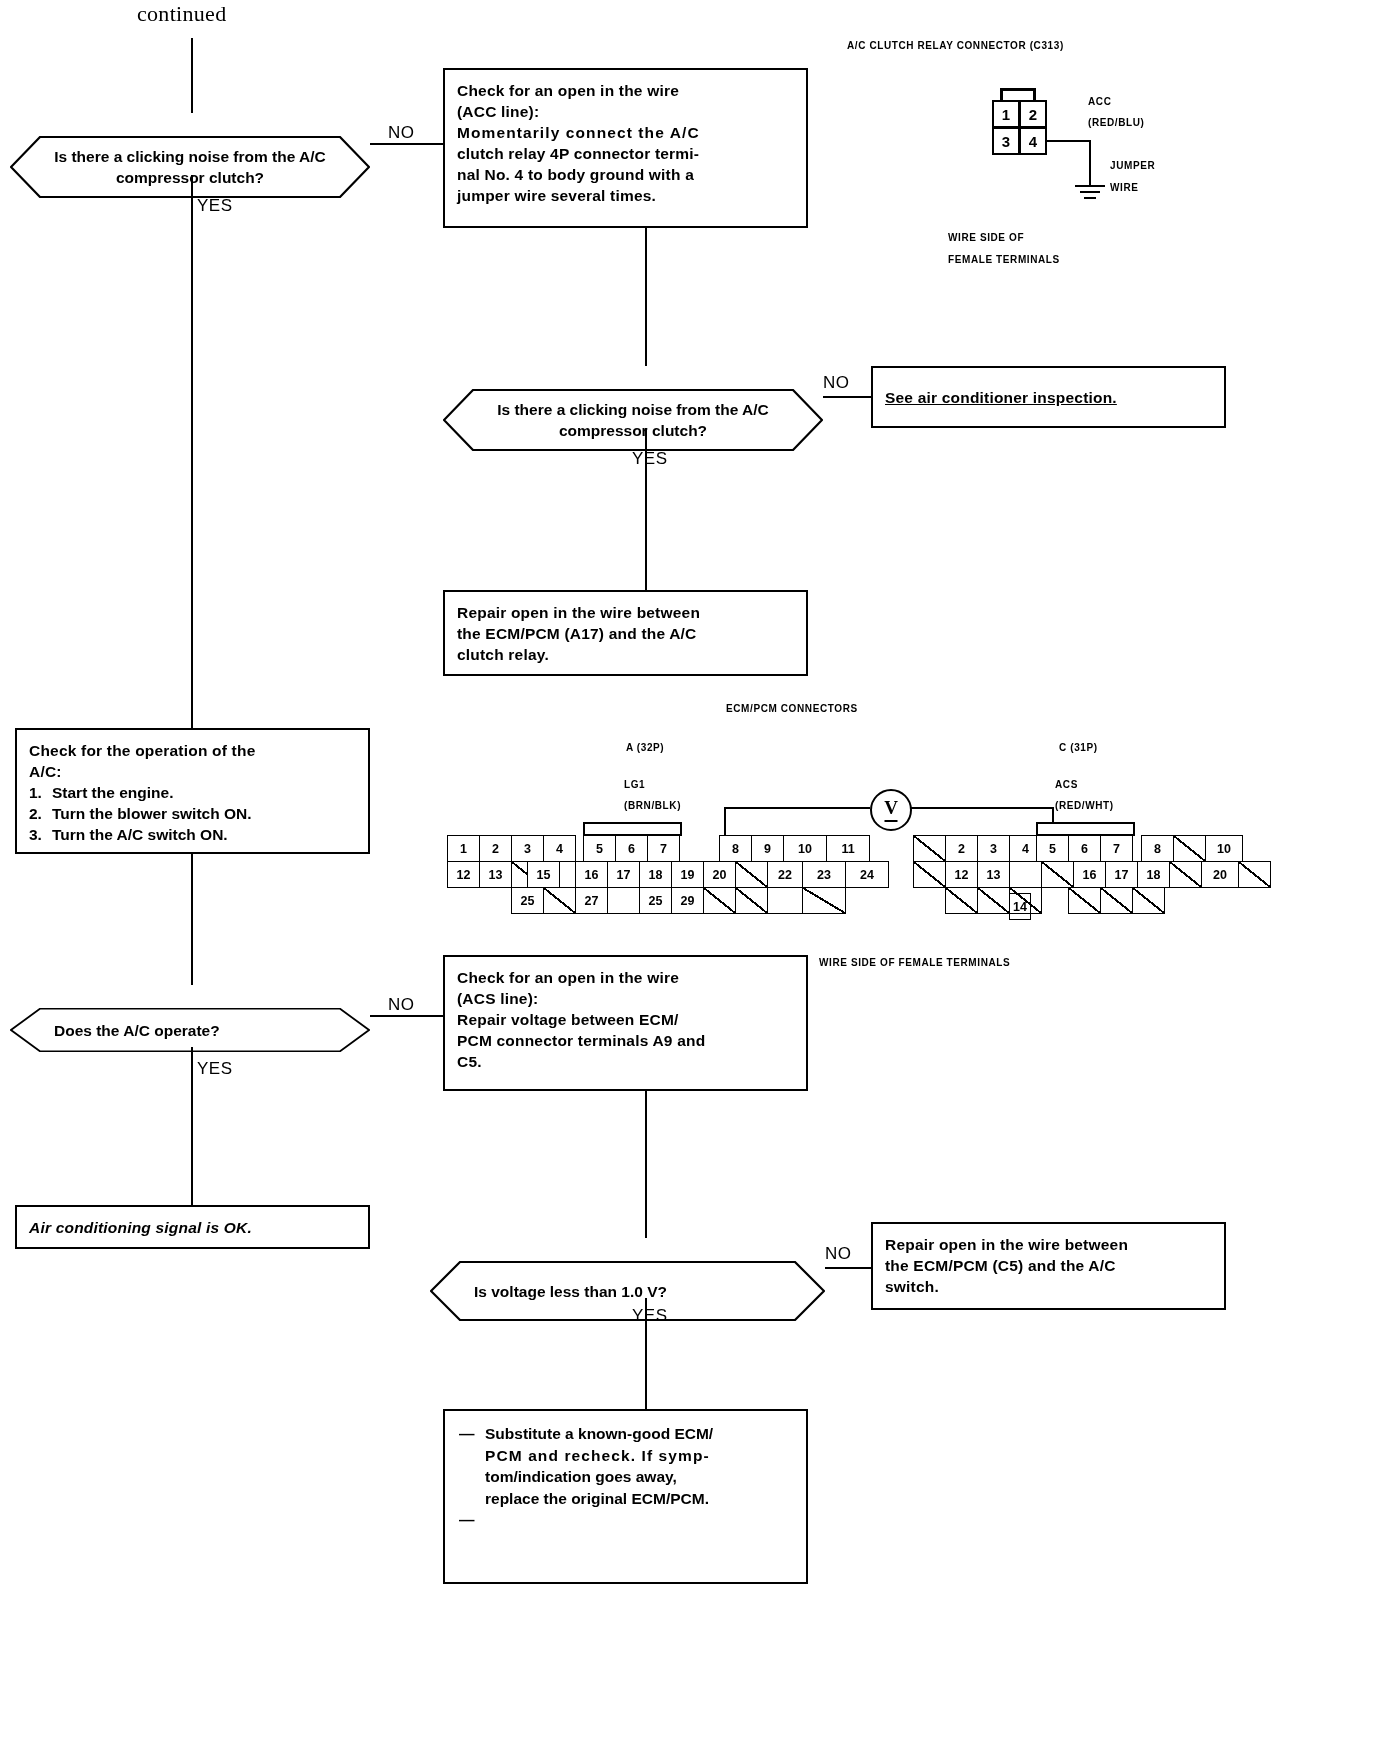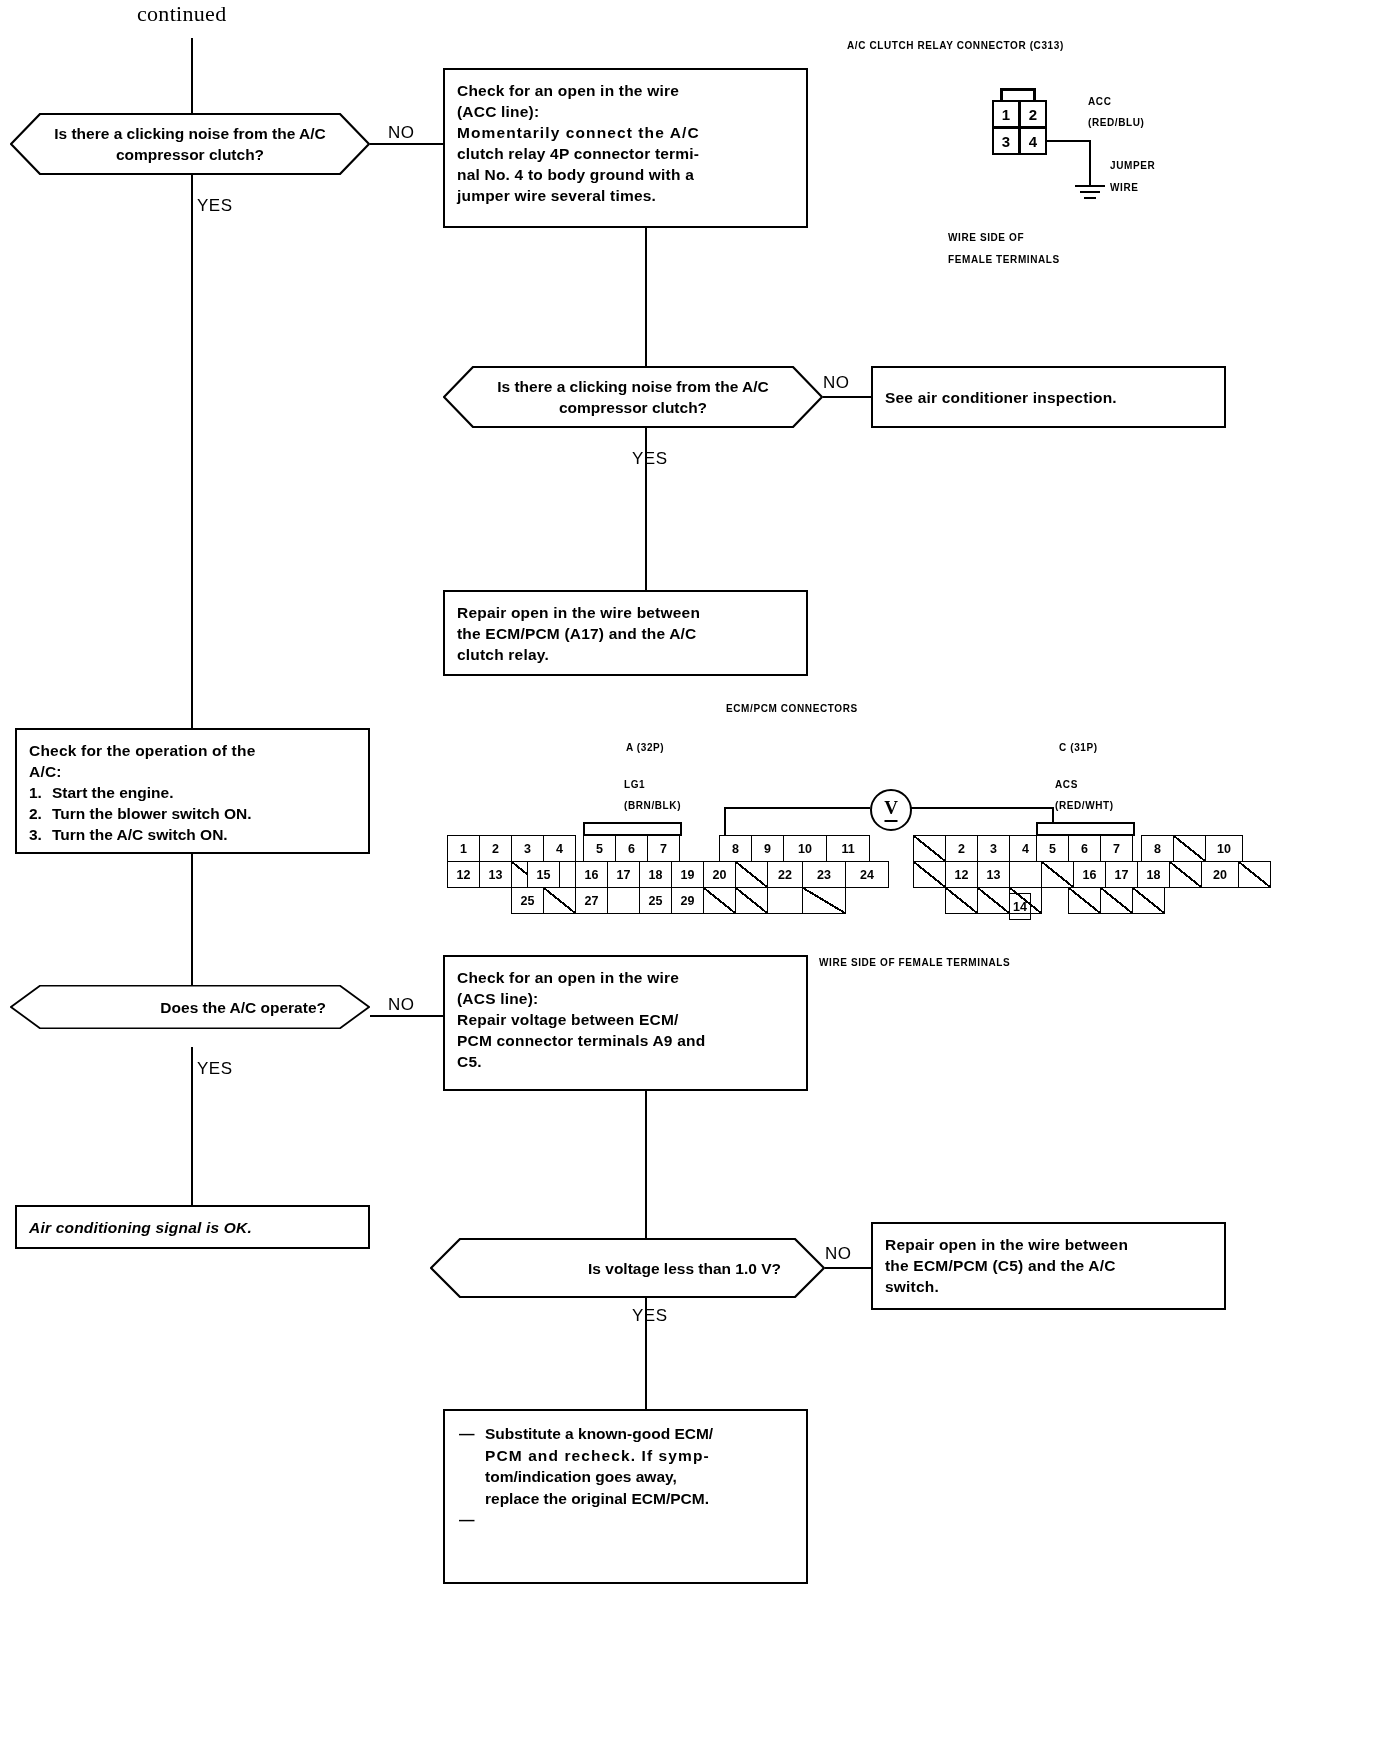--- a/index.html
+++ b/index.html
@@ -24,22 +24,22 @@
   .numlist li .n{width:17px;flex:0 0 17px;}
 
   
   .dashlist{margin:0;padding:0;list-style:none;}
   .dashlist li{font-weight:bold;font-size:15.5px;line-height:21.5px;
                display:flex;gap:8px;}
   .dashlist li .d{flex:0 0 18px;}
 
   
   .hex{position:absolute;box-sizing:border-box;
-       display:flex;align-items:center;justify-content:flex-end;
-       text-align:center;}
+       display:flex;align-items:center;justify-content:flex-start;
+       text-align:center;margin-top:23px;}
   .hex svg{position:absolute;inset:0;width:100%;height:100%;}
   .hex .txt{position:relative;font-weight:bold;font-size:15.5px;
             line-height:21px;padding:0 44px;}
 
   
   .blabel{position:absolute;font-weight:normal;font-size:17px;
           letter-spacing:.5px;}
 
   
   .cap{position:absolute;font-weight:bold;font-size:15px;line-height:20px;
@@ -137,21 +137,21 @@
   </svg>
   <div class="txt">Is there a clicking noise from the A/C compressor clutch?</div>
 </div>
 
 <div class="hline" style="left:823px;top:396px;width:48px;"></div>
 <div class="blabel" style="left:823px;top:373px;">NO</div>
 
 <div class="blabel" style="left:632px;top:449px;">YES</div>
 <div class="vline" style="left:645px;top:428px;height:162px;"></div>
 
-<div class="box" style="left:871px;top:366px;width:355px;height:62px;display:flex;align-items:center;">
+<div class="box" style="left:871px;top:366px;width:355px;height:62px;display:flex;align-items:center;text-decoration:underline;">
   <div class="ln">See air conditioner inspection.</div>
 </div>
 
 <div class="box" style="left:443px;top:590px;width:365px;height:86px;">
   <div class="ln">Repair open in the wire between</div>
   <div class="ln">the ECM/PCM (A17) and the A/C</div>
   <div class="ln">clutch relay.</div>
 </div>
 
 <div class="box" style="left:15px;top:728px;width:355px;height:126px;">

